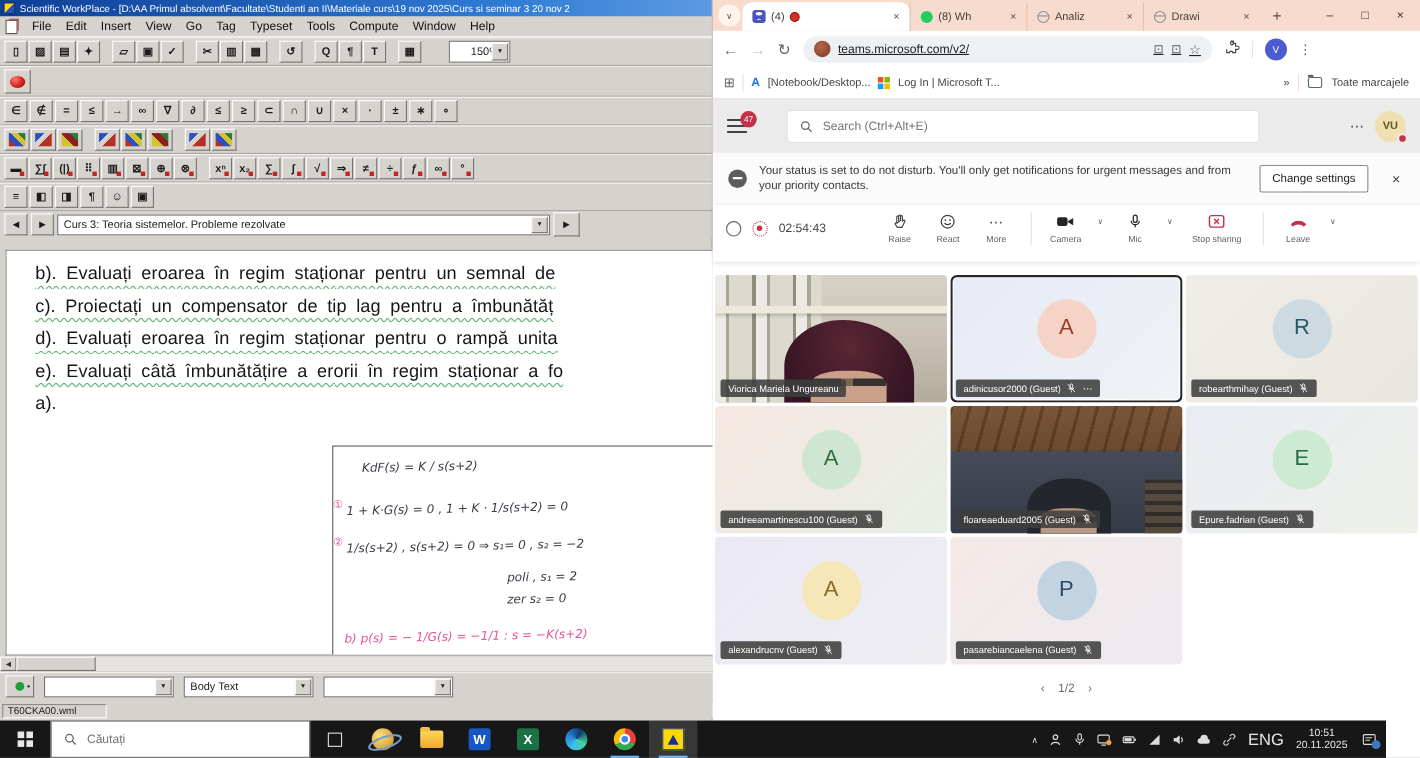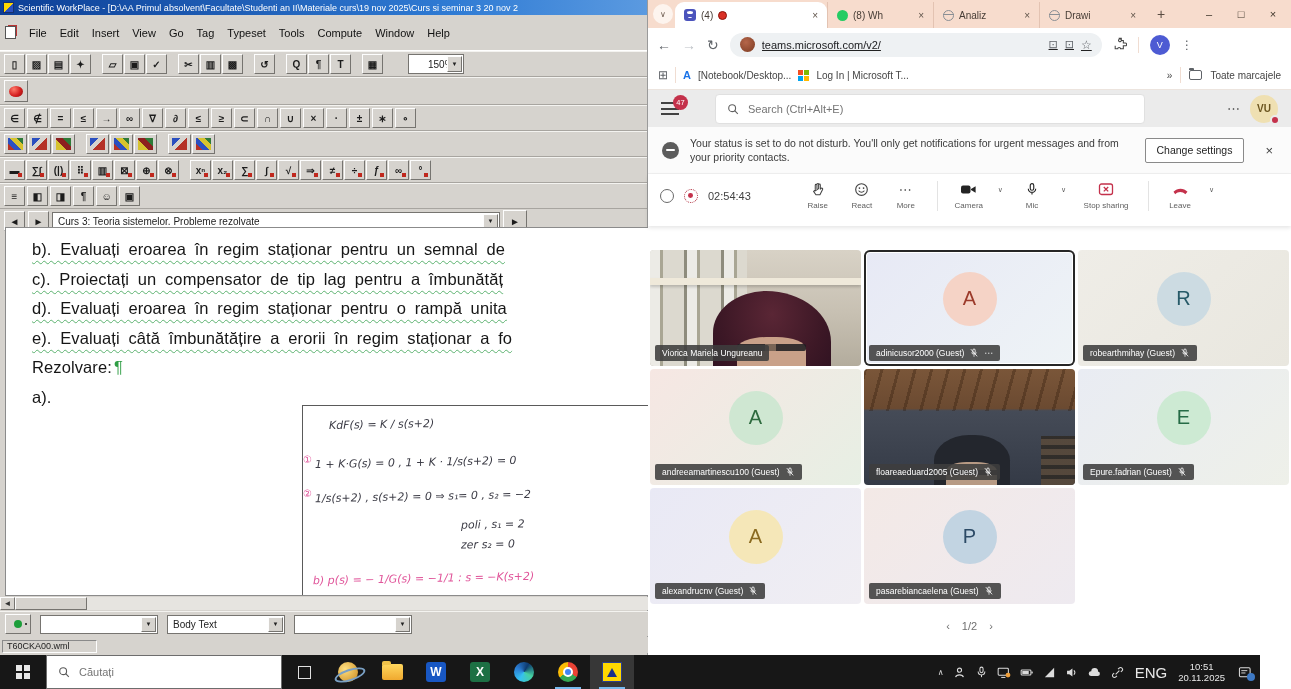--- a/index.html
+++ b/index.html
@@ -3,21 +3,21 @@
 <meta charset="utf-8">
 <style>
   *{margin:0;padding:0;box-sizing:border-box;font-family:"Liberation Sans",sans-serif;}
   html,body{background:#222;}
   #root{position:relative;width:1291px;height:689px;background:#fff;overflow:hidden;font-size:11px;color:#222;}
 
   
   #swp{position:absolute;left:0;top:0;width:648px;height:655px;background:#d6d3ce;border-right:1px solid #9a9a9a;}
   .sw-title{height:15px;background:linear-gradient(90deg,#0d3f96,#2f7bd4 70%,#5b9ae0);color:#fff;font-size:9px;display:flex;align-items:center;gap:4px;padding:0 3px;white-space:nowrap;overflow:hidden;}
   .appicon{width:11px;height:11px;flex:none;background:linear-gradient(135deg,#ffd800 50%,#2b51c0 50%);border:1px solid #17306e;}
-  .sw-menu{height:36px;display:flex;align-items:center;gap:13px;padding:0 5px;font-size:11px;color:#111;background:#d6d3ce;border-bottom:1px solid #fff;}
+  .sw-menu{height:19px;display:flex;align-items:center;gap:13px;padding:0 5px;font-size:11px;color:#111;background:#d6d3ce;border-bottom:1px solid #fff;}
   .doc-ico{width:11px;height:13px;background:#fff;border:1px solid #555;box-shadow:2px -2px 0 -1px #b33;}
   .sw-row{display:flex;align-items:center;gap:2px;padding:2px 4px;background:#d6d3ce;border-top:1px solid #f4f3f0;border-bottom:1px solid #a8a5a0;}
   .grp{display:flex;gap:1px;margin-right:9px;}
   .tbtn{min-width:21px;height:20px;display:inline-flex;align-items:center;justify-content:center;background:#d6d3ce;border:1px solid;border-color:#fdfdfd #767470 #767470 #fdfdfd;font-size:10px;color:#1c1c1c;position:relative;padding:0 2px;}
   .tbtn.big{min-width:24px;height:22px;}
   .reddot{width:14px;height:11px;border-radius:50%;background:radial-gradient(circle at 35% 30%,#ff7a6a,#d41f1f 55%,#8d0b0b);display:block;}
   .frag{width:23px;}
   .frag i{display:block;width:15px;height:12px;}
   .fg1 i{background:linear-gradient(45deg,#b53126 25%,#2b4fc0 25% 50%,#d6c22e 50% 75%,#2e7a37 75%);}
   .fg2 i{background:linear-gradient(135deg,#2b4fc0 30%,#d6d3ce 30% 55%,#b53126 55%);}
@@ -88,21 +88,21 @@
   .mslogo{width:11px;height:11px;display:grid;grid-template-columns:1fr 1fr;gap:1px;flex:none;}
   .mslogo i{display:block;}
   .mslogo i:nth-child(1){background:#f25022;}.mslogo i:nth-child(2){background:#7fba00;}
   .mslogo i:nth-child(3){background:#00a4ef;}.mslogo i:nth-child(4){background:#ffb900;}
   .bm-right{margin-left:auto;display:flex;align-items:center;gap:8px;}
   .foldr{width:13px;height:10px;border:1.3px solid #5f6368;border-radius:2px;position:relative;}
   .foldr::before{content:"";position:absolute;left:-1px;top:-3.5px;width:5px;height:2.5px;background:#5f6368;border-radius:1px 1px 0 0;}
 
   
   #teams{position:absolute;left:0;top:90px;width:643px;height:565px;background:#fff;}
-  .t-head{height:37px;background:#ebebeb;display:flex;align-items:center;padding:0 13px;gap:10px;}
+  .t-head{height:49px;background:#ebebeb;display:flex;align-items:center;padding:0 13px;gap:10px;}
   .burger{width:18px;height:13px;background:repeating-linear-gradient(0deg,#424242 0 2px,transparent 2px 5.5px);position:relative;margin-right:26px;}
   .redbadge{position:absolute;right:-9px;top:-7px;min-width:15px;height:15px;border-radius:8px;background:#c4314b;color:#fff;font-size:7.5px;display:flex;align-items:center;justify-content:center;padding:0 2px;}
   .t-search{width:430px;height:30px;background:#fff;border:1px solid #e0e0e0;border-radius:4px;display:flex;align-items:center;gap:9px;padding:0 11px;color:#616161;}
   .t-search input{border:none;outline:none;font-size:11px;color:#616161;background:transparent;width:330px;}
   .t-more{margin-left:auto;color:#424242;font-size:13px;}
   .t-avatar{width:28px;height:28px;border-radius:50%;background:#efe0b2;color:#6b5520;font-weight:bold;font-size:10px;position:relative;display:flex;align-items:center;justify-content:center;flex:none;}
   .dnddot{position:absolute;right:-2px;bottom:-2px;width:10px;height:10px;background:#c4314b;border-radius:50%;border:2px solid #ebebeb;}
   .t-banner{height:47px;display:flex;align-items:center;gap:11px;padding:0 14px;background:#fbfbfb;border-bottom:1px solid #f0f0f0;}
   .dndic{width:17px;height:17px;border-radius:50%;background:#5c5c5c;position:relative;flex:none;}
   .dndic::after{content:"";position:absolute;left:4px;top:7.5px;width:9px;height:2px;background:#fff;border-radius:1px;}
@@ -358,23 +358,20 @@
         <span class="ddarr"></span>
       </span>
       <b class="tbtn big">►</b>
     </div>
 
     <div class="sw-doc">
       <div class="dline sq">b). Evaluați eroarea în regim staționar pentru un semnal de</div>
       <div class="dline sq">c). Proiectați un compensator de tip lag pentru a îmbunătăț</div>
       <div class="dline sq">d). Evaluați eroarea în regim staționar pentru o rampă unita</div>
       <div class="dline sq">e).  Evaluați câtă îmbunătățire a erorii în regim staționar a fo</div>
-      <div class="dline">
-        <span>Rezolvare:</span><span class="pilc">¶</span>
-      </div>
       <div class="dline">a).</div>
       <div class="mathbox">
         <span class="mk mk1">①</span>
         <span class="mk mk2">②</span>
         <span class="ml ml1">KdF(s) =  K ∕ s(s+2)</span>
         <span class="ml ml2">1 + K·G(s) = 0 ,     1 + K · 1∕s(s+2) = 0</span>
         <span class="ml ml3">1∕s(s+2)  ,   s(s+2) = 0   ⇒   s₁= 0 ,  s₂ = −2</span>
         <span class="ml ml4">poli ,  s₁ = 2</span>
         <span class="ml ml5">zer     s₂ = 0</span>
         <span class="ml ml6">b)   p(s) = − 1∕G(s) = −1∕1  :  s = −K(s+2)</span>

